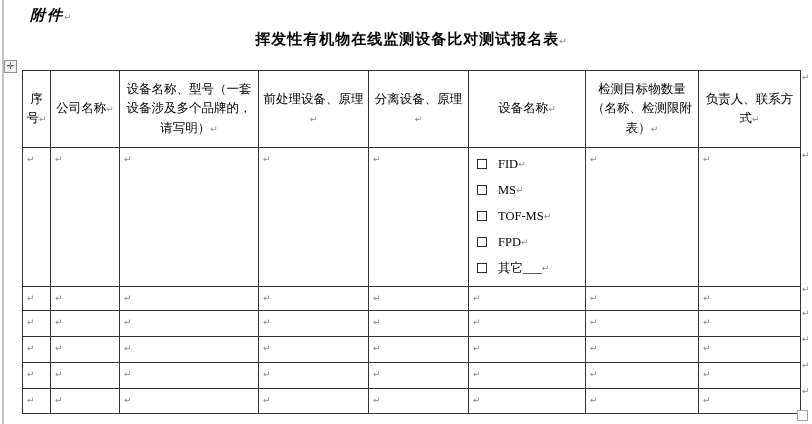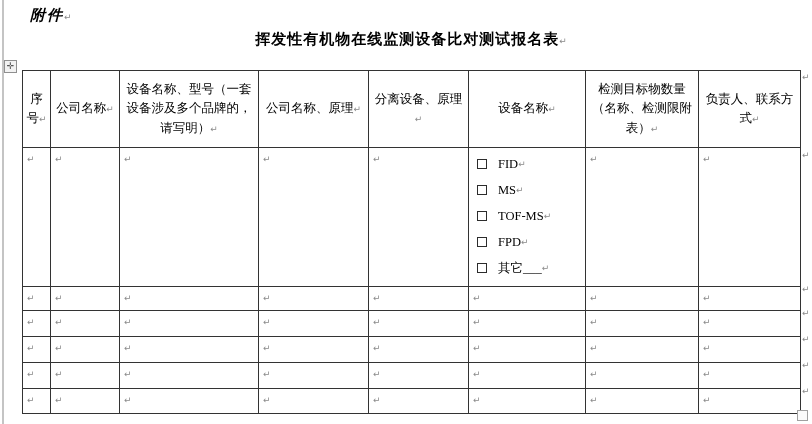--- a/index.html
+++ b/index.html
@@ -100,21 +100,21 @@
     <col style="width:100px">
       <col style="width:117px">
       <col style="width:113px">
       <col style="width:102px">
   </colgroup>
   <tbody>
       <tr class="hdr">
     <th><span>序号</span><span class="pmark">↵</span></th>
     <th><span>公司名称</span><span class="pmark">↵</span></th>
     <th><span>设备名称、型号（一套设备涉及多个品牌的，请写明）</span><span class="pmark">↵</span></th>
-    <th><span>公司名称、原理</span><span class="pmark">↵</span></th>
+    <th><span>前处理设备、原理</span><span class="pmark">↵</span></th>
     <th><span>分离设备、原理</span><span class="pmark">↵</span></th>
     <th><span>设备名称</span><span class="pmark">↵</span></th>
     <th><span>检测目标物数量（名称、检测限附表）</span><span class="pmark">↵</span></th>
     <th><span>负责人、联系方式</span><span class="pmark">↵</span></th>
   </tr>
   <tr class="big">
     <td><span class="pmark">↵</span></td>
     <td><span class="pmark">↵</span></td>
     <td><span class="pmark">↵</span></td>
     <td><span class="pmark">↵</span></td>

